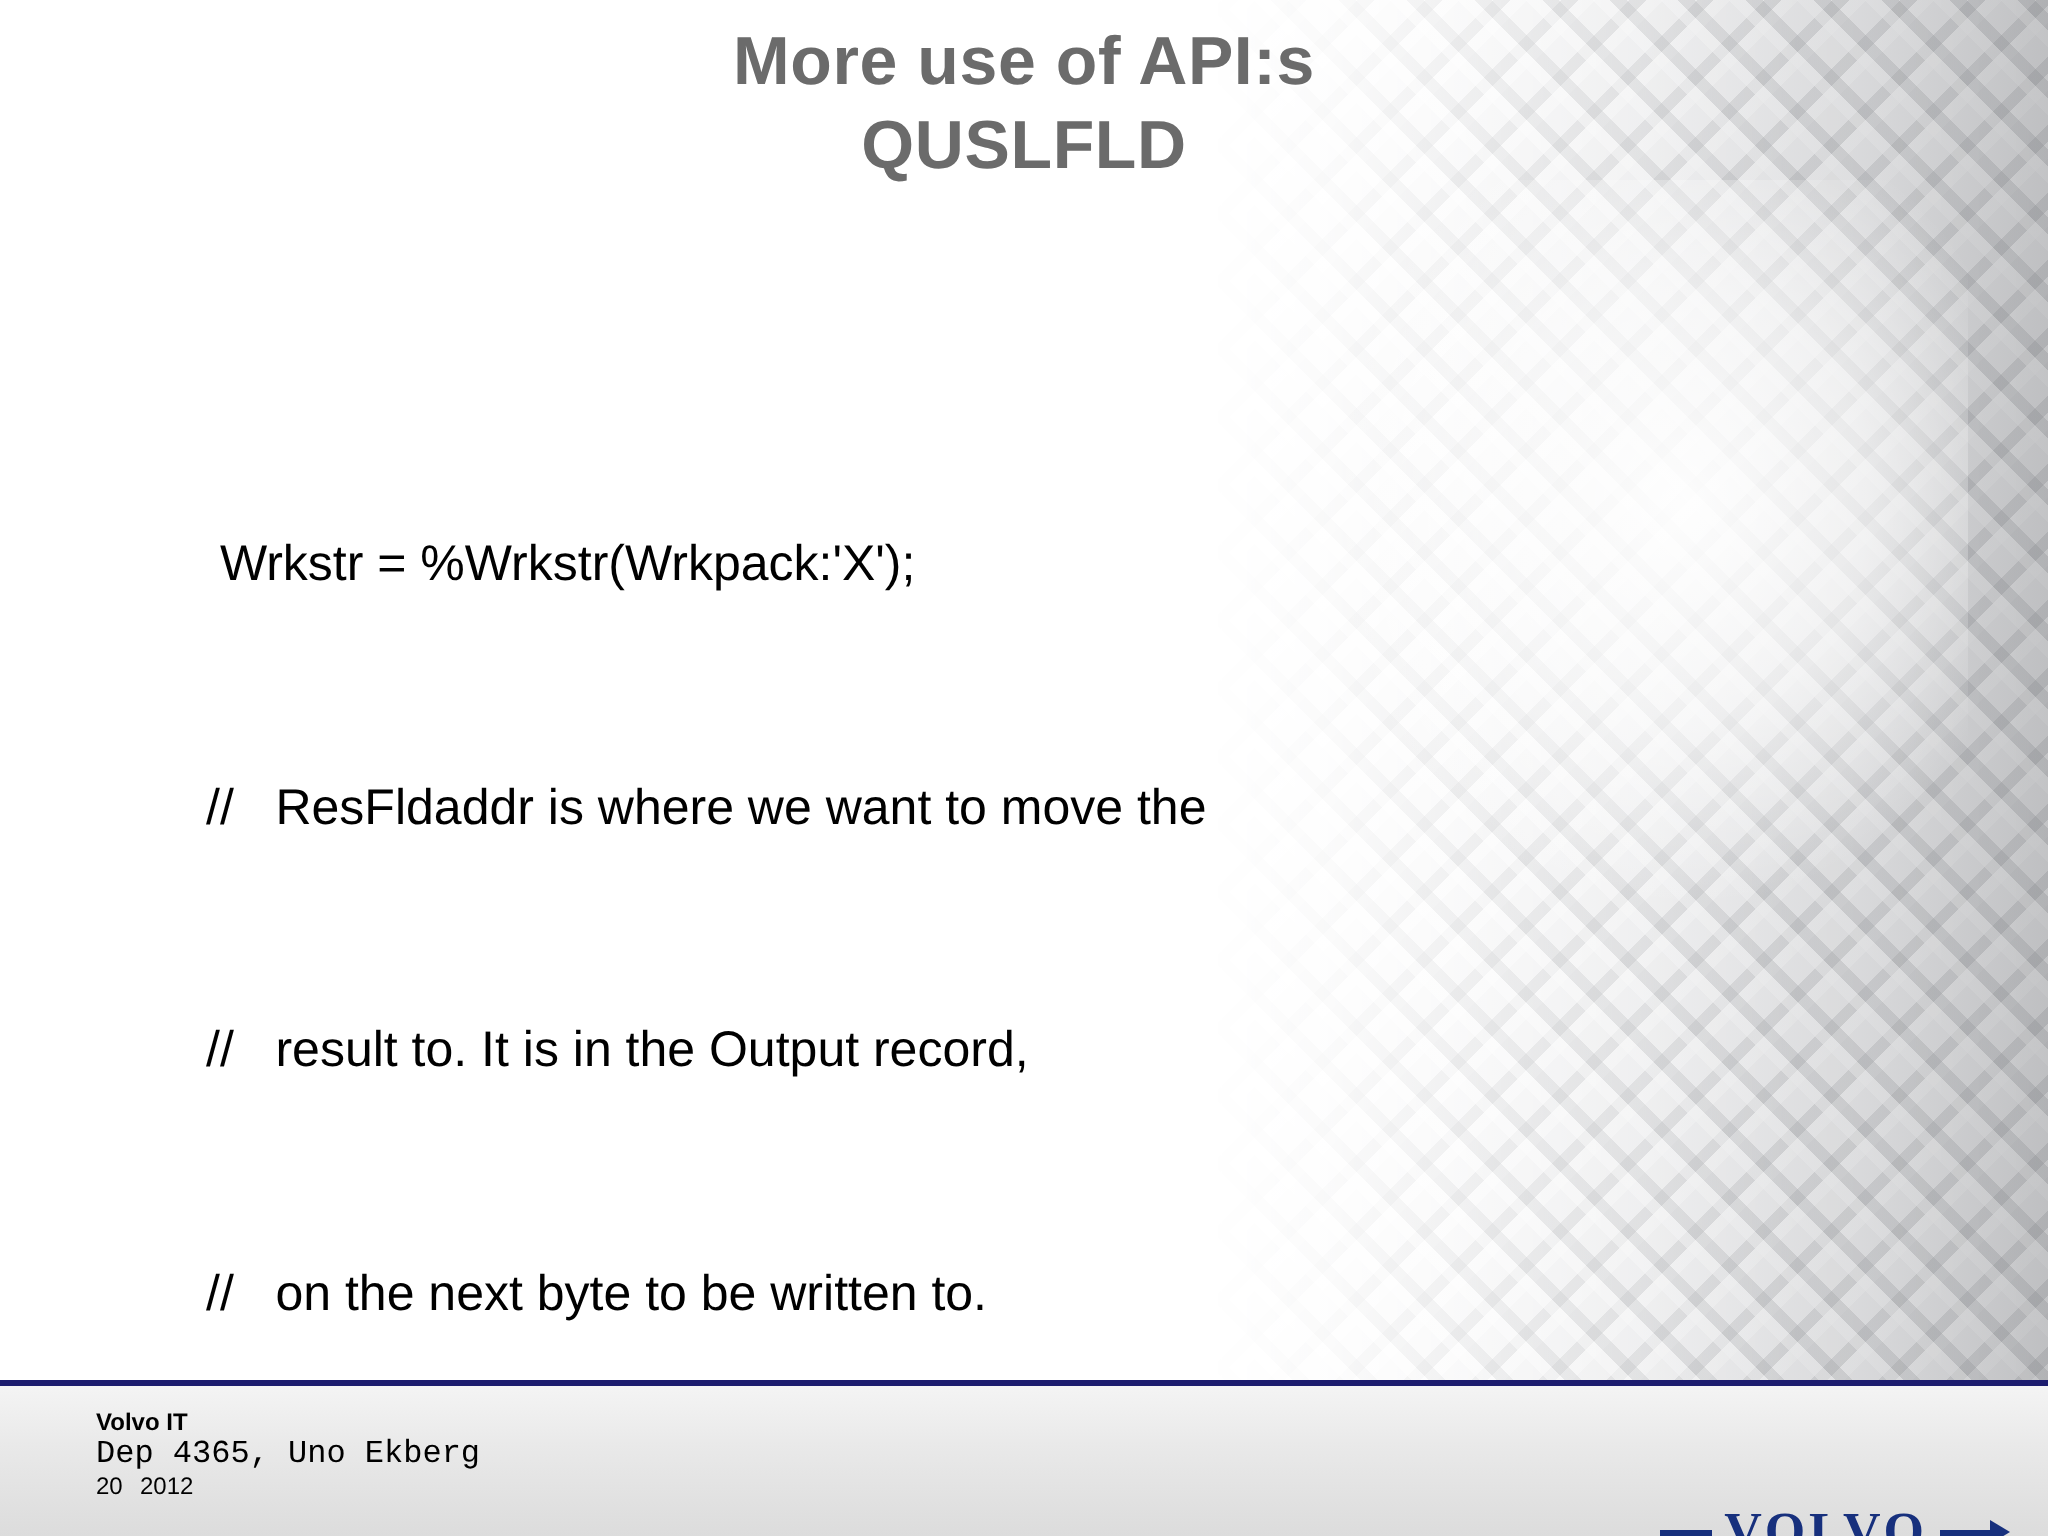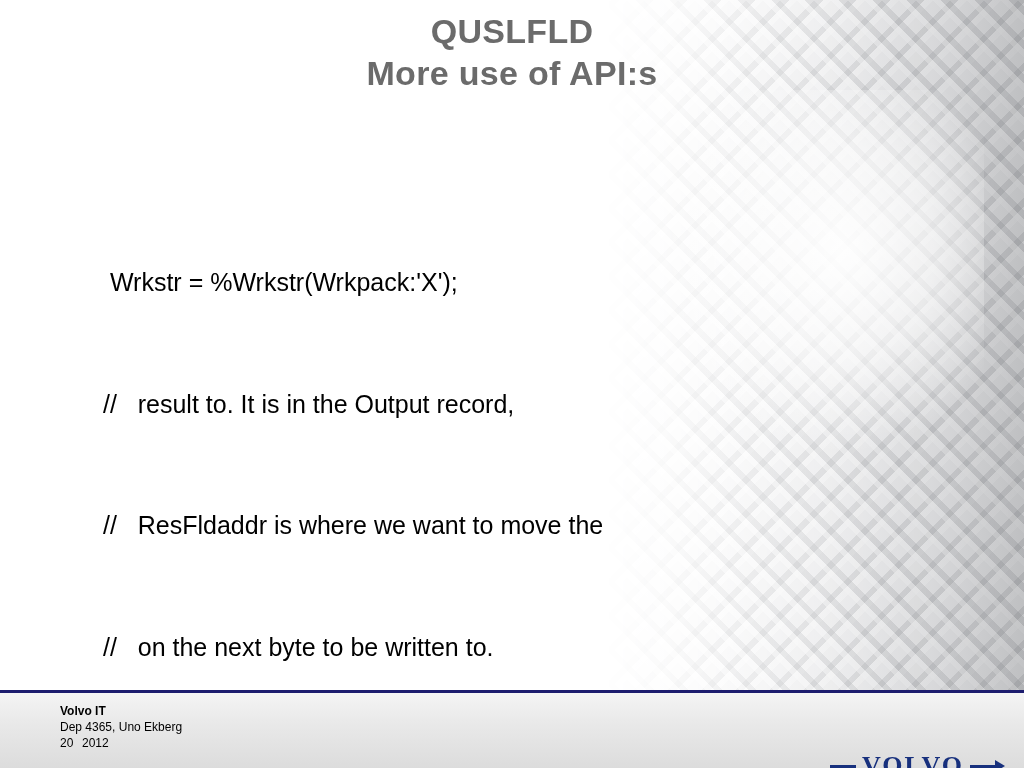--- a/index.html
+++ b/index.html
@@ -84,32 +84,33 @@
   .footer {
     position: absolute;
     left: 0;
     top: 693px;
     width: 1024px;
     height: 75px;
     background: linear-gradient(to bottom, #f4f4f4 0%, #e9e9e9 40%, #dcdcdc 100%);
   }
   .footer-text {
     position: absolute;
-    left: 60px;
+    left: 48px;
     top: 703px;
     color: #000000;
   }
   .footer-org {
     font-size: 12px;
     font-weight: bold;
     line-height: 16px;
   }
   .footer-dep {
-    font-size: 12px;
+    font-size: 16px;
     line-height: 16px;
+    font-family: Liberation Mono, monospace;
   }
   .footer-meta {
     font-size: 12px;
     line-height: 16px;
   }
   .footer-meta .page-num {
     display: inline-block;
     min-width: 22px;
   }
   .logo {
@@ -146,28 +147,28 @@
 </style>
 </head>
 <body>
 
 <div class="slide">
 
   <div class="texture"></div>
   <div class="texture-glow"></div>
 
   <div class="title-block">
+    <div class="title-line">More use of API:s</div>
     <div class="title-line">QUSLFLD</div>
-    <div class="title-line">More use of API:s</div>
   </div>
 
   <div class="code-block">
     <div class="code-line" style="margin-left:0px;"> Wrkstr = %Wrkstr(Wrkpack:'X');</div>
+    <div class="code-line" style="margin-left:0px;">//   ResFldaddr is where we want to move the</div>
     <div class="code-line" style="margin-left:0px;">//   result to. It is in the Output record,</div>
-    <div class="code-line" style="margin-left:0px;">//   ResFldaddr is where we want to move the</div>
     <div class="code-line" style="margin-left:0px;">//   on the next byte to be written to.</div>
     
     
     
   </div>
 
   <div class="footer-rule"></div>
   <div class="footer"></div>
 
   <div class="footer-text">

